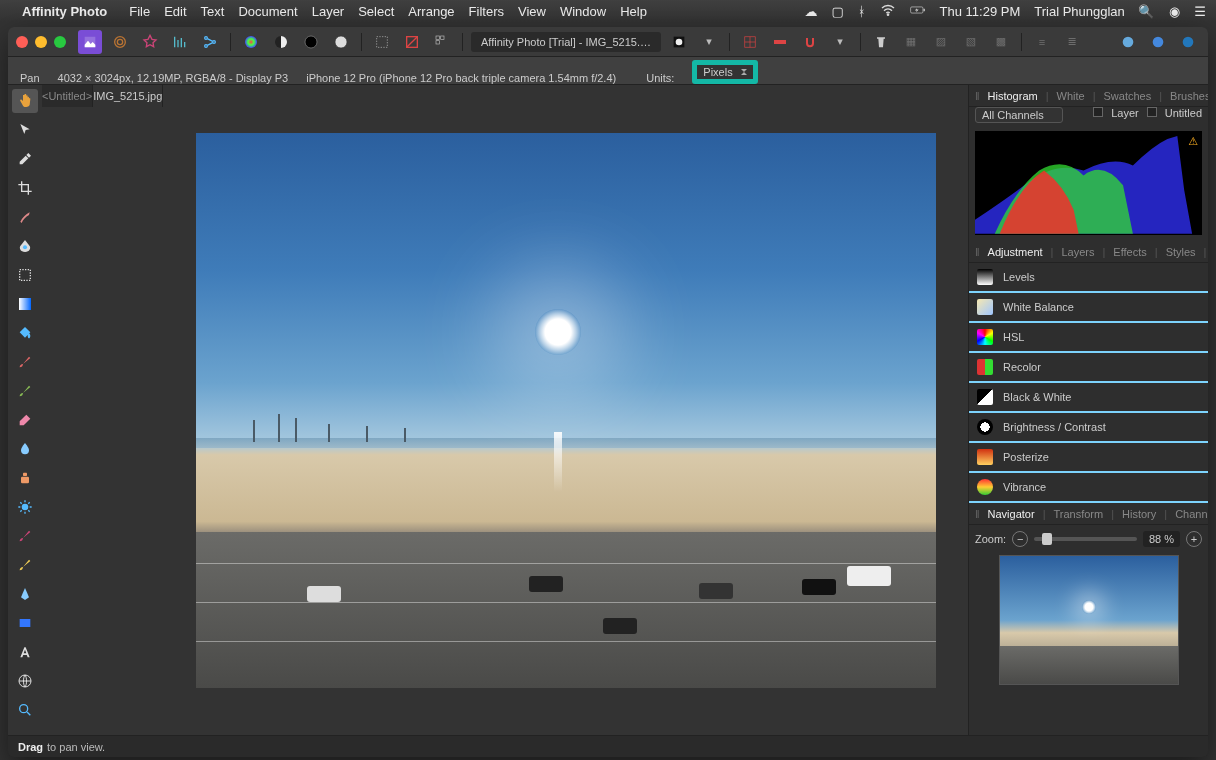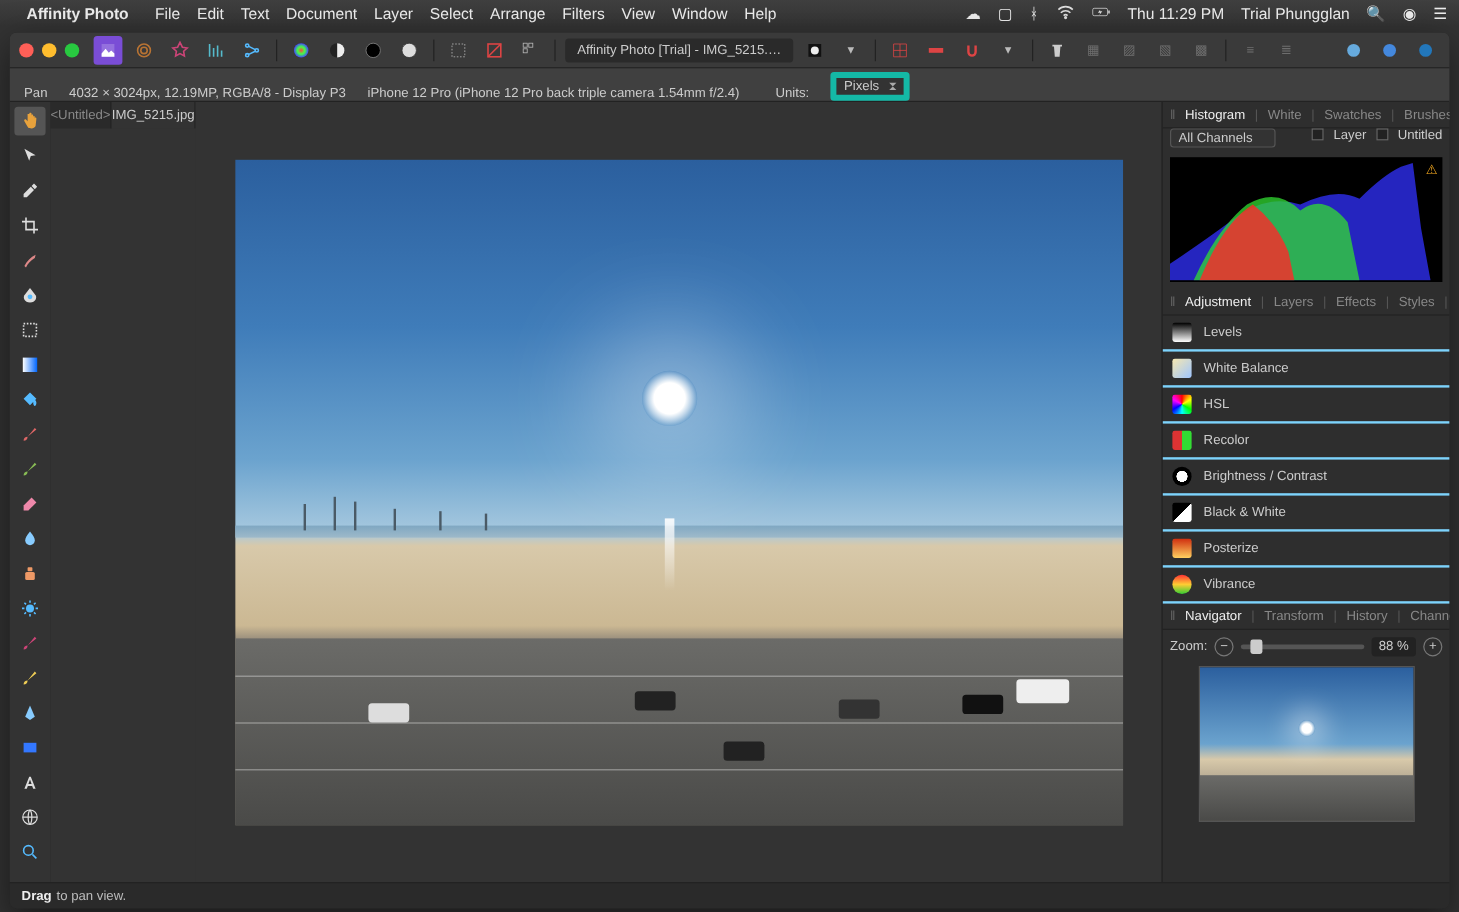--- a/index.html
+++ b/index.html
@@ -492,26 +492,26 @@
           </div>
         <div class="adj-item">
             <span class="adj-icon" style="background:conic-gradient(#f00,#ff0,#0f0,#0ff,#00f,#f0f,#f00);"></span>
             <span>HSL</span>
           </div>
         <div class="adj-item">
             <span class="adj-icon" style="background:linear-gradient(90deg,#d33 50%,#3d3 50%);"></span>
             <span>Recolor</span>
           </div>
         <div class="adj-item">
+            <span class="adj-icon" style="background:linear-gradient(135deg,#000 50%,#fff 50%);"></span>
+            <span>Black &amp; White</span>
+          </div>
+        <div class="adj-item">
             <span class="adj-icon" style="background:radial-gradient(circle,#fff 40%,#000 42%);border-radius:50%;"></span>
             <span>Brightness / Contrast</span>
-          </div>
-        <div class="adj-item">
-            <span class="adj-icon" style="background:linear-gradient(135deg,#000 50%,#fff 50%);"></span>
-            <span>Black &amp; White</span>
           </div>
         <div class="adj-item">
             <span class="adj-icon" style="background:linear-gradient(#d03010,#ffd060);"></span>
             <span>Posterize</span>
           </div>
         <div class="adj-item">
             <span class="adj-icon" style="background:linear-gradient(#f33,#fc3,#3c3);border-radius:50%;"></span>
             <span>Vibrance</span>
           </div>
       </div>

